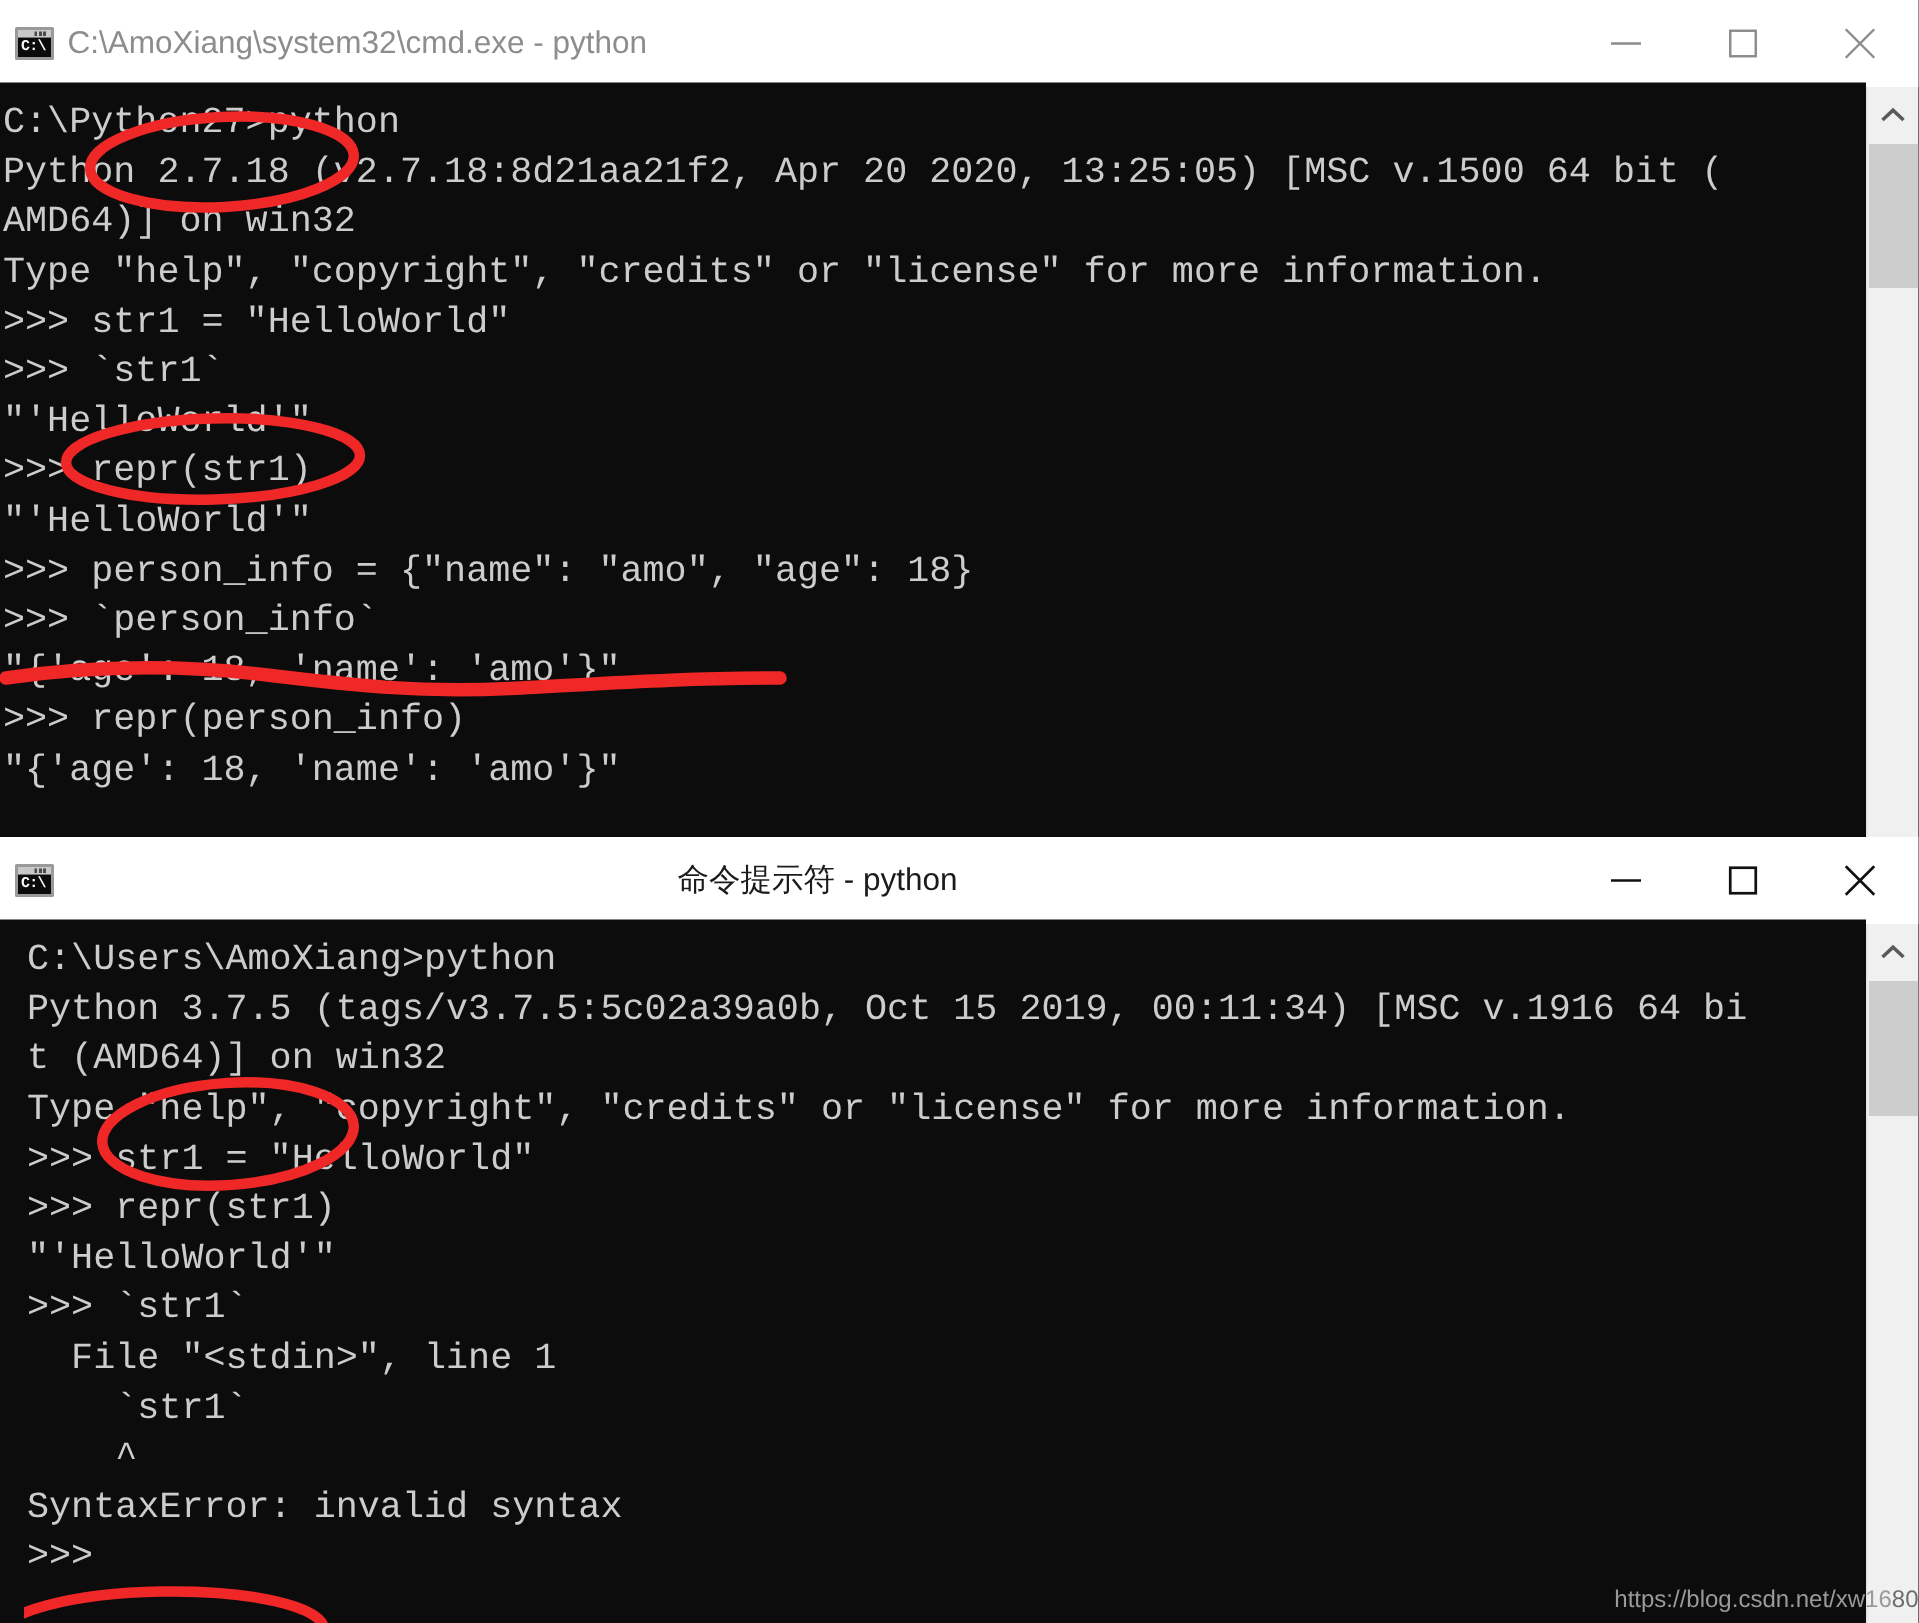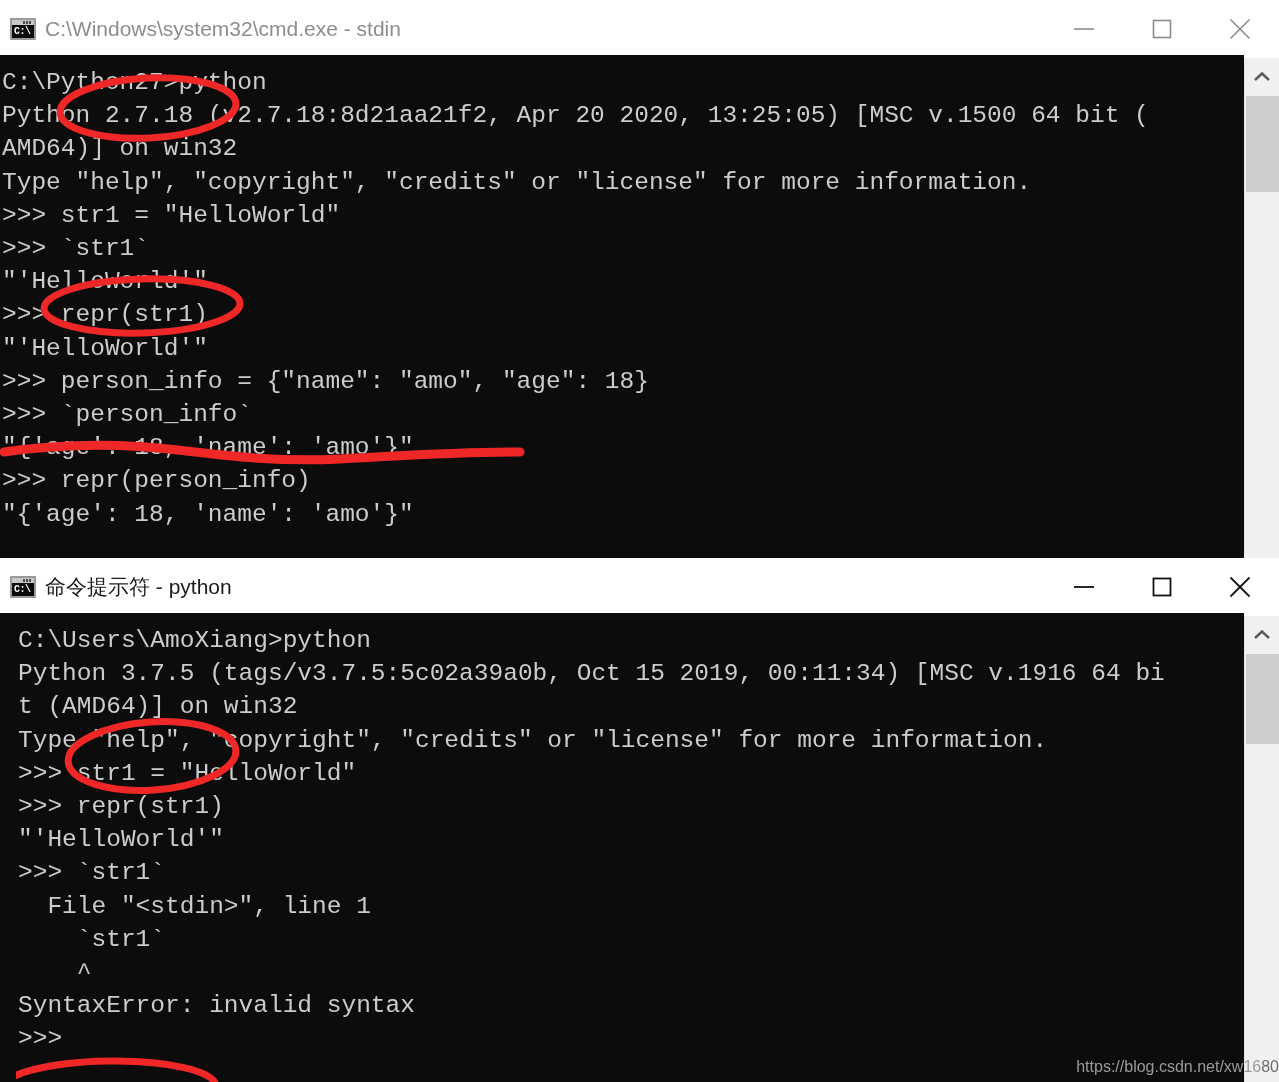--- a/index.html
+++ b/index.html
@@ -76,21 +76,21 @@
     box-sizing: border-box;
   }
   .title-text {
     font-size: 21px;
     line-height: 26px;
     white-space: nowrap;
     flex: 1 1 auto;
     overflow: hidden;
   }
   .title-text.inactive { color: #8d8d8d; }
-  .title-text.active { color: #1b1b1b; }
+  .title-text.active { color: #1b1b1b; text-align: center; }
 
   .win-buttons {
     display: flex;
     align-items: stretch;
     height: 58px;
     flex: 0 0 auto;
   }
   .win-btn {
     width: 78px;
     display: flex;
@@ -184,21 +184,21 @@
 <div class="screen">
 
   <div class="window" style="top:0px; height:558px;">
 
     <div class="titlebar">
       <div class="title-icon">
         <div class="icon-top"></div>
         <div class="icon-dots"></div>
         <div class="icon-body">C:\</div>
       </div>
-      <div class="title-text inactive">C:\Windows\system32\cmd.exe - stdin</div>
+      <div class="title-text inactive">C:\AmoXiang\system32\cmd.exe - python</div>
 
       <div class="win-buttons">
         <div class="win-btn">
           <svg width="22" height="14" viewBox="0 0 22 14">
             <line class="glyph-inactive" x1="1" y1="7" x2="21" y2="7" stroke-width="1.6"></line>
           </svg>
         </div>
         <div class="win-btn">
           <svg width="22" height="22" viewBox="0 0 22 22">
             <rect class="glyph-inactive" x="2.5" y="2.5" width="17" height="17" fill="none" stroke-width="1.6"></rect>

